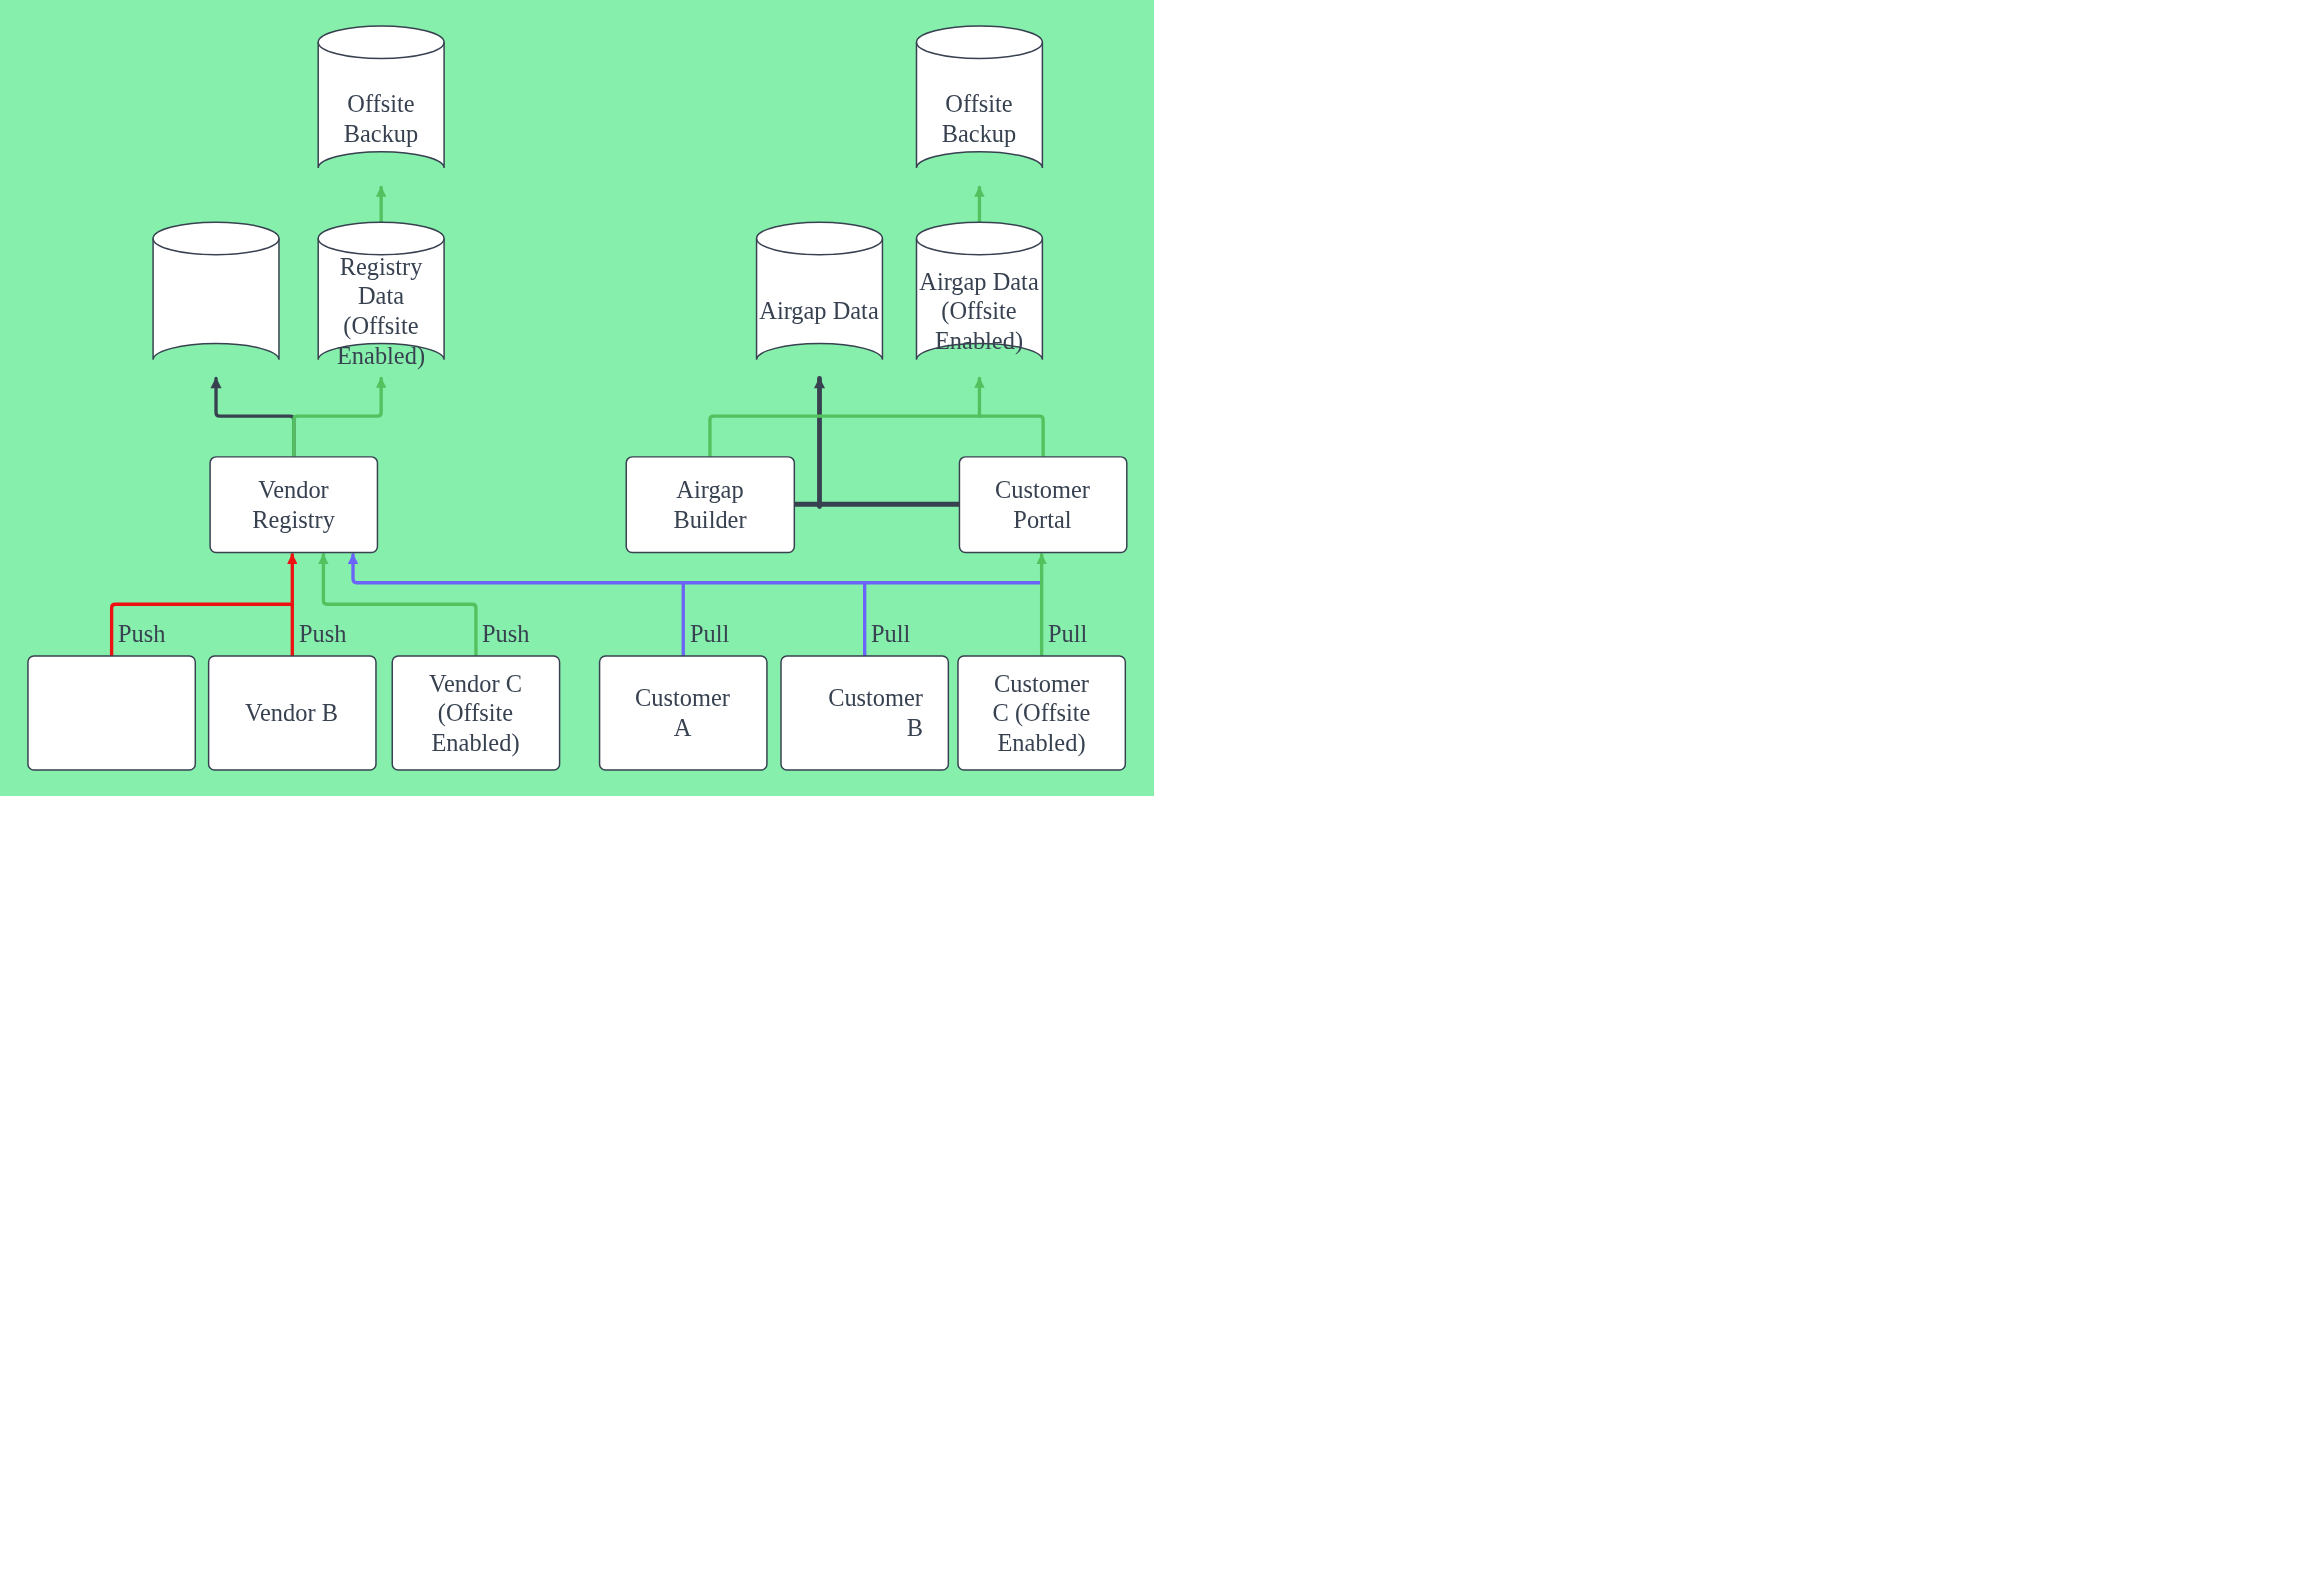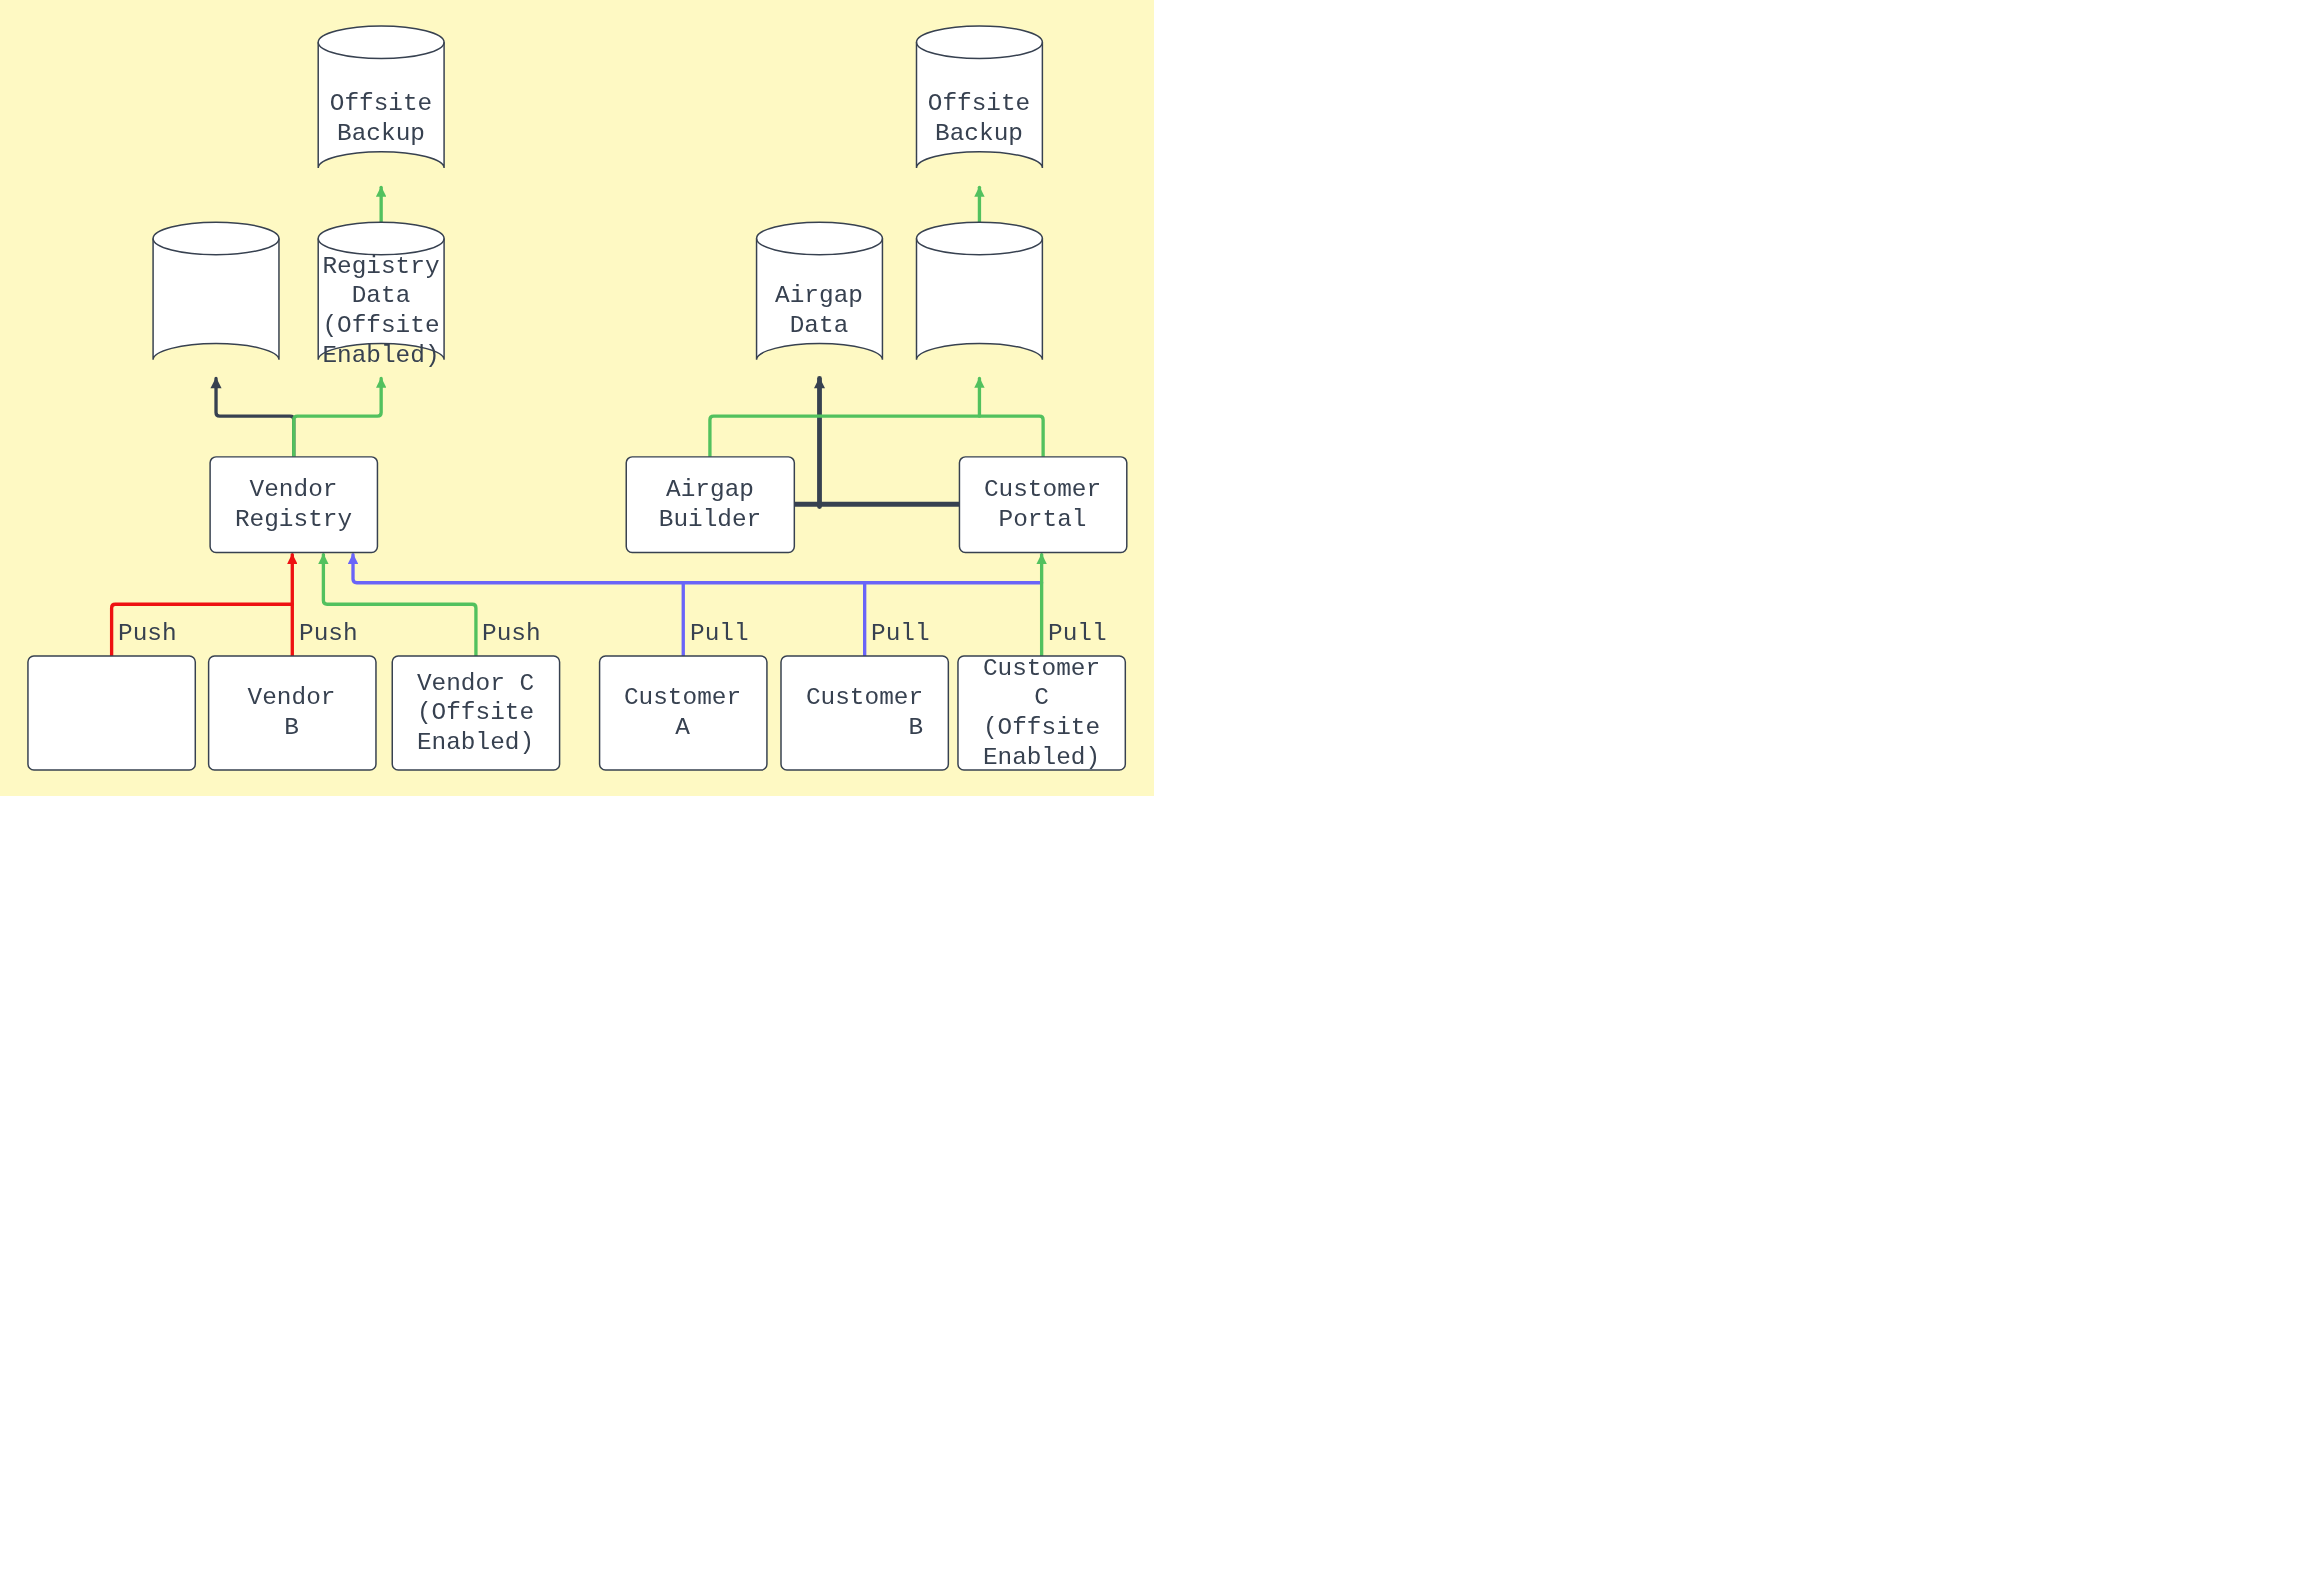--- a/index.html
+++ b/index.html
@@ -1,21 +1,21 @@
 <!DOCTYPE html>
 <html style="font-size:12px"><head>
 <meta charset="utf-8">
 <style>
   html, body { margin: 0; padding: 0; background: #ffffff; }
   #canvas {
     position: relative;
     width: 1154px;
     height: 796px;
-    background: #fef9c3;
-    font-family: Liberation Mono, monospace;
+    background: #86efac;
+    font-family: Liberation Serif, serif;
     color: #374150;
     overflow: hidden;
   }
   #wires { position: absolute; left: 0; top: 0; width: 1154px; height: 796px; }
   .node-label {
     position: absolute;
     display: flex;
     align-items: center;
     justify-content: center;
     text-align: center;
@@ -122,20 +122,21 @@
     <rect x="281" y="886" width="226" height="154" rx="8" fill="#ffffff" stroke-width="2" stroke="#374150"></rect>
     <rect x="529" y="886" width="226" height="154" rx="8" fill="#ffffff" stroke-width="2" stroke="#374150"></rect>
     <rect x="809" y="886" width="226" height="154" rx="8" fill="#ffffff" stroke-width="2" stroke="#374150"></rect>
     <rect x="1054" y="886" width="226" height="154" rx="8" fill="#ffffff" stroke-width="2" stroke="#374150"></rect>
     <rect x="1293" y="886" width="226" height="154" rx="8" fill="#ffffff" stroke-width="2" stroke="#374150"></rect>
   </svg>
 
   <div class="node-label cyl-label" style="left:318px; top:56px;  width:126px; height:126px;">Offsite Backup</div>
   <div class="node-label cyl-label" style="left:318px; top:249px; width:126px; height:124px;">Registry Data (Offsite Enabled)</div>
   <div class="node-label cyl-label" style="left:756px; top:249px; width:126px; height:124px;">Airgap Data</div>
+  <div class="node-label cyl-label" style="left:916px; top:249px; width:126px; height:124px;">Airgap Data (Offsite Enabled)</div>
   <div class="node-label cyl-label" style="left:916px; top:56px;  width:126px; height:126px;">Offsite Backup</div>
 
   <div class="node-label rect-label" style="left:210px;  top:457px; width:167px; height:96px;">Vendor Registry</div>
   <div class="node-label rect-label" style="left:959px; top:457px; width:167px; height:96px;">Customer Portal</div>
   <div class="node-label rect-label" style="left:626px;  top:457px; width:168px; height:96px;">Airgap Builder</div>
 
   <div class="node-label rect-label" style="left:392px;  top:656px; width:167px; height:114px;">Vendor C (Offsite Enabled)</div>
   <div class="node-label rect-label" style="left:208px;  top:656px; width:167px; height:114px;">Vendor B</div>
   <div class="node-label rect-label" style="left:599px;  top:656px; width:167px; height:114px;">Customer A</div>
   <div class="node-label rect-label" style="left:781px; top:656px; width:167px; height:114px;text-align:right;">Customer B</div>

